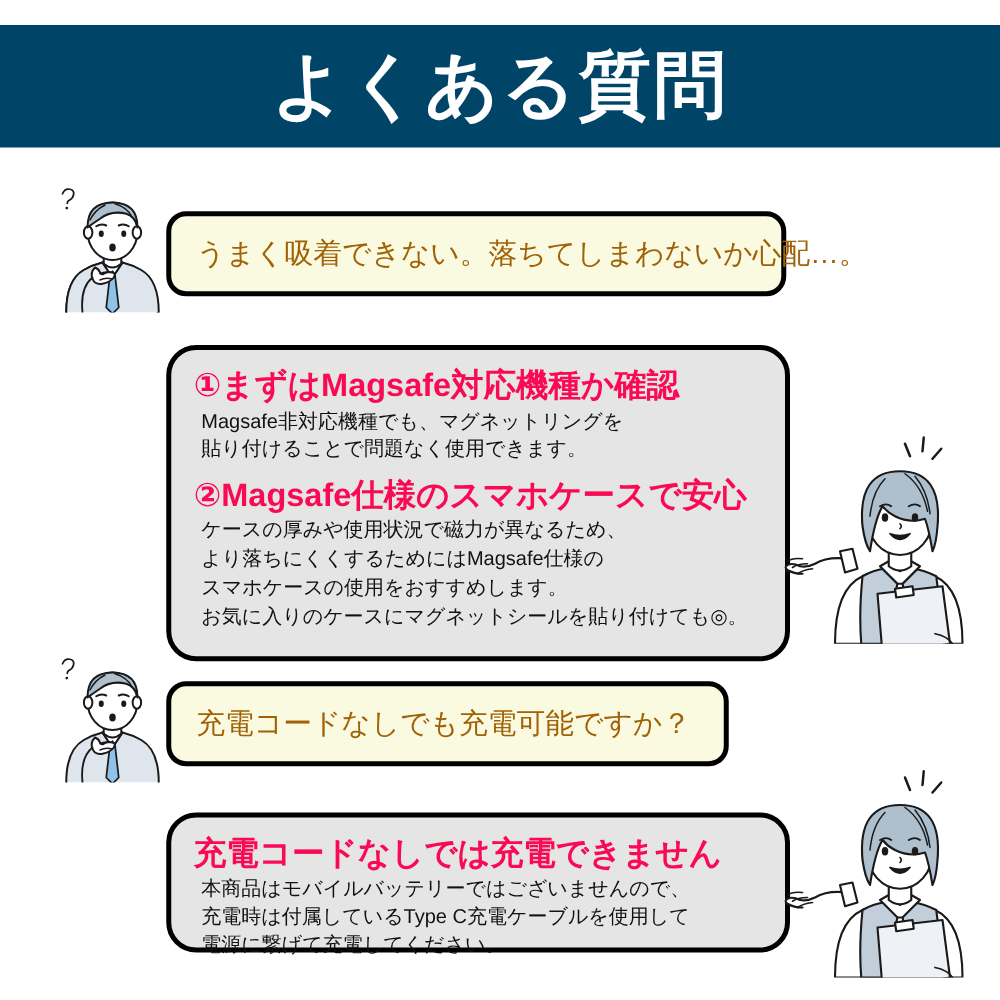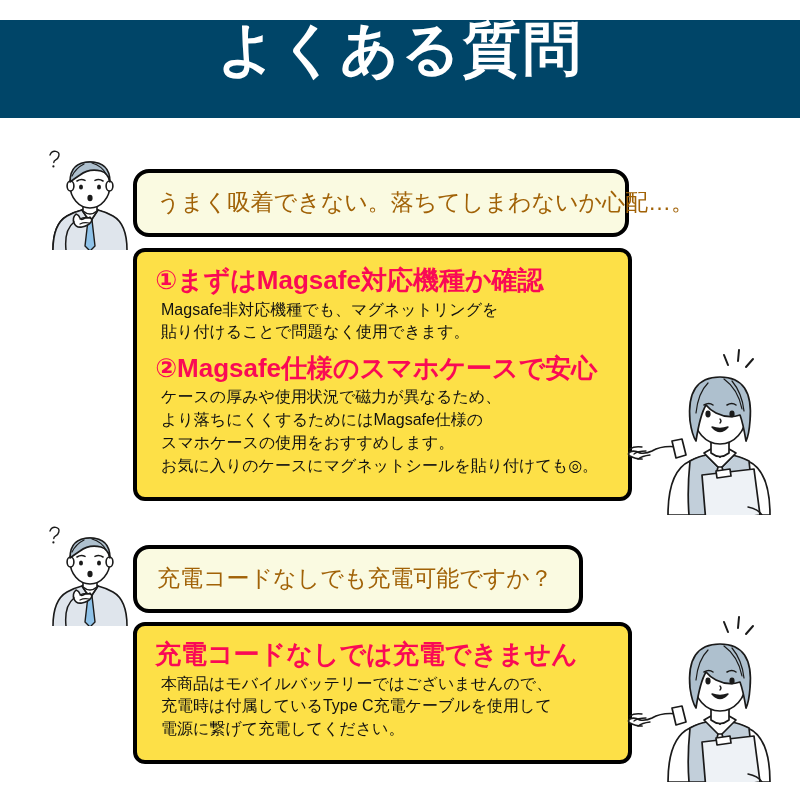--- a/index.html
+++ b/index.html
@@ -17,21 +17,21 @@
 
   
   .header-banner {
     position: absolute;
     left: 0;
     top: 20px;
     width: 800px;
     height: 98px;
     background: #004568;
     display: flex;
-    align-items: flex-start;
+    align-items: center;
     justify-content: center;
   }
   .header-title {
     color: #ffffff;
     font-size: 58px;
     font-weight: 700;
     letter-spacing: 2px;
     line-height: 1;
     white-space: nowrap;
   }
@@ -50,26 +50,27 @@
   .q-text {
     font-size: 23px;
     font-weight: 500;
     color: #a16207;
     line-height: 1.3;
     white-space: nowrap;
   }
 
   .a-box {
     position: absolute;
-    background: #fde047;
+    background: #e5e5e5;
     border: 4px solid #000000;
-    border-radius: 12px;
+    border-radius: 24px;
     box-sizing: border-box;
     padding: 12px 18px 14px 18px;
     z-index: 3;
+    margin-top: 28px;
   }
   .a-heading {
     color: #fa0a55;
     font-size: 26px;
     font-weight: 700;
     line-height: 1.25;
     white-space: nowrap;
     margin: 0 0 2px 0;
   }
   .a-body {
@@ -272,18 +273,18 @@
       <ellipse cx="112" cy="79" rx="2.6" ry="3.4" fill="#1a1a1a" stroke="none"></ellipse>
       <path d="M100 84 q2 2 0 4" stroke-width="1.3"></path>
       <path d="M92 92 q8 9 16 0 q-8 3 -16 0 z" fill="#1a1a1a" stroke="#1a1a1a" stroke-width="1.4"></path>
       <path d="M82 140 l52 -6 l6 46 l-54 8 z" fill="#eef2f6"></path>
       <path d="M96 136 l14 -2 l1 7 l-14 2 z" fill="#ffffff"></path>
       <path d="M128 172 q10 2 14 8" stroke-width="1.4"></path>
     </g>
   </svg>
 </div>
 
-<div class="a-box" style="left:133px; top:622px; width:499px; height:142px;">
+<div class="a-box" style="left:133px; top:622px; width:499px; height:112px;">
   <p class="a-heading">充電コードなしでは充電できません</p>
   <p class="a-body">本商品はモバイルバッテリーではございませんので、
 充電時は付属しているType C充電ケーブルを使用して
 電源に繋げて充電してください。</p>
 </div>
 
 </body></html>

